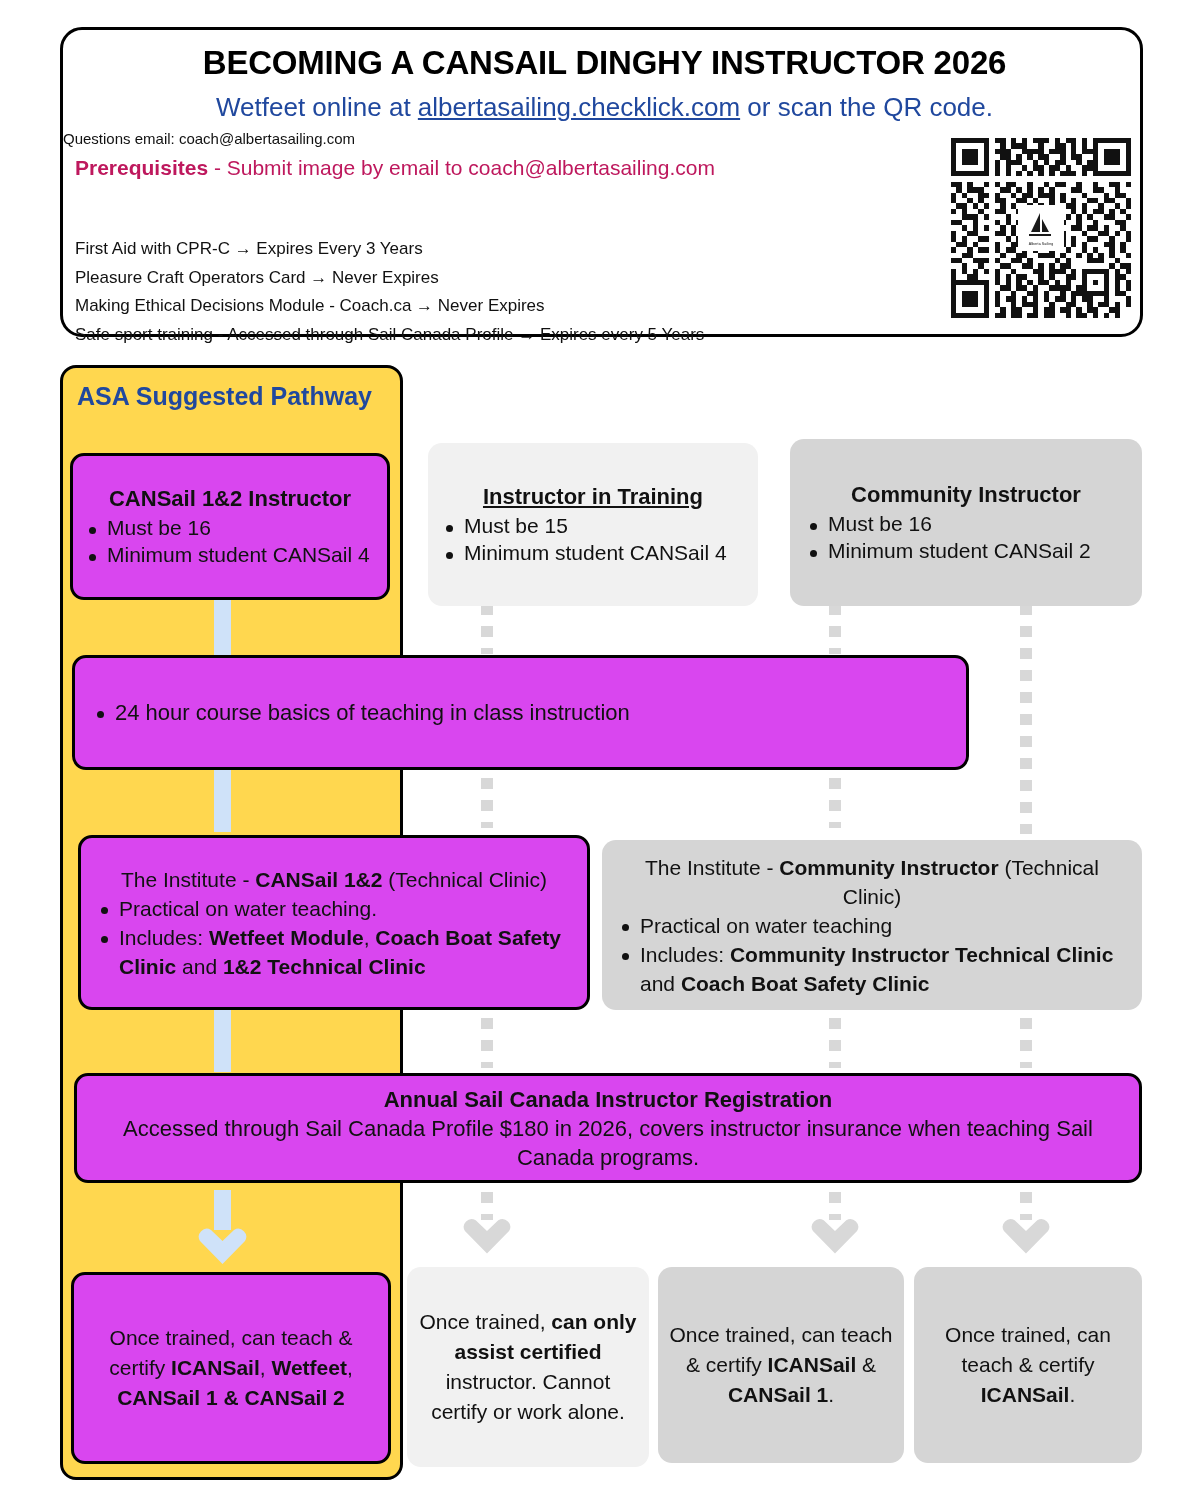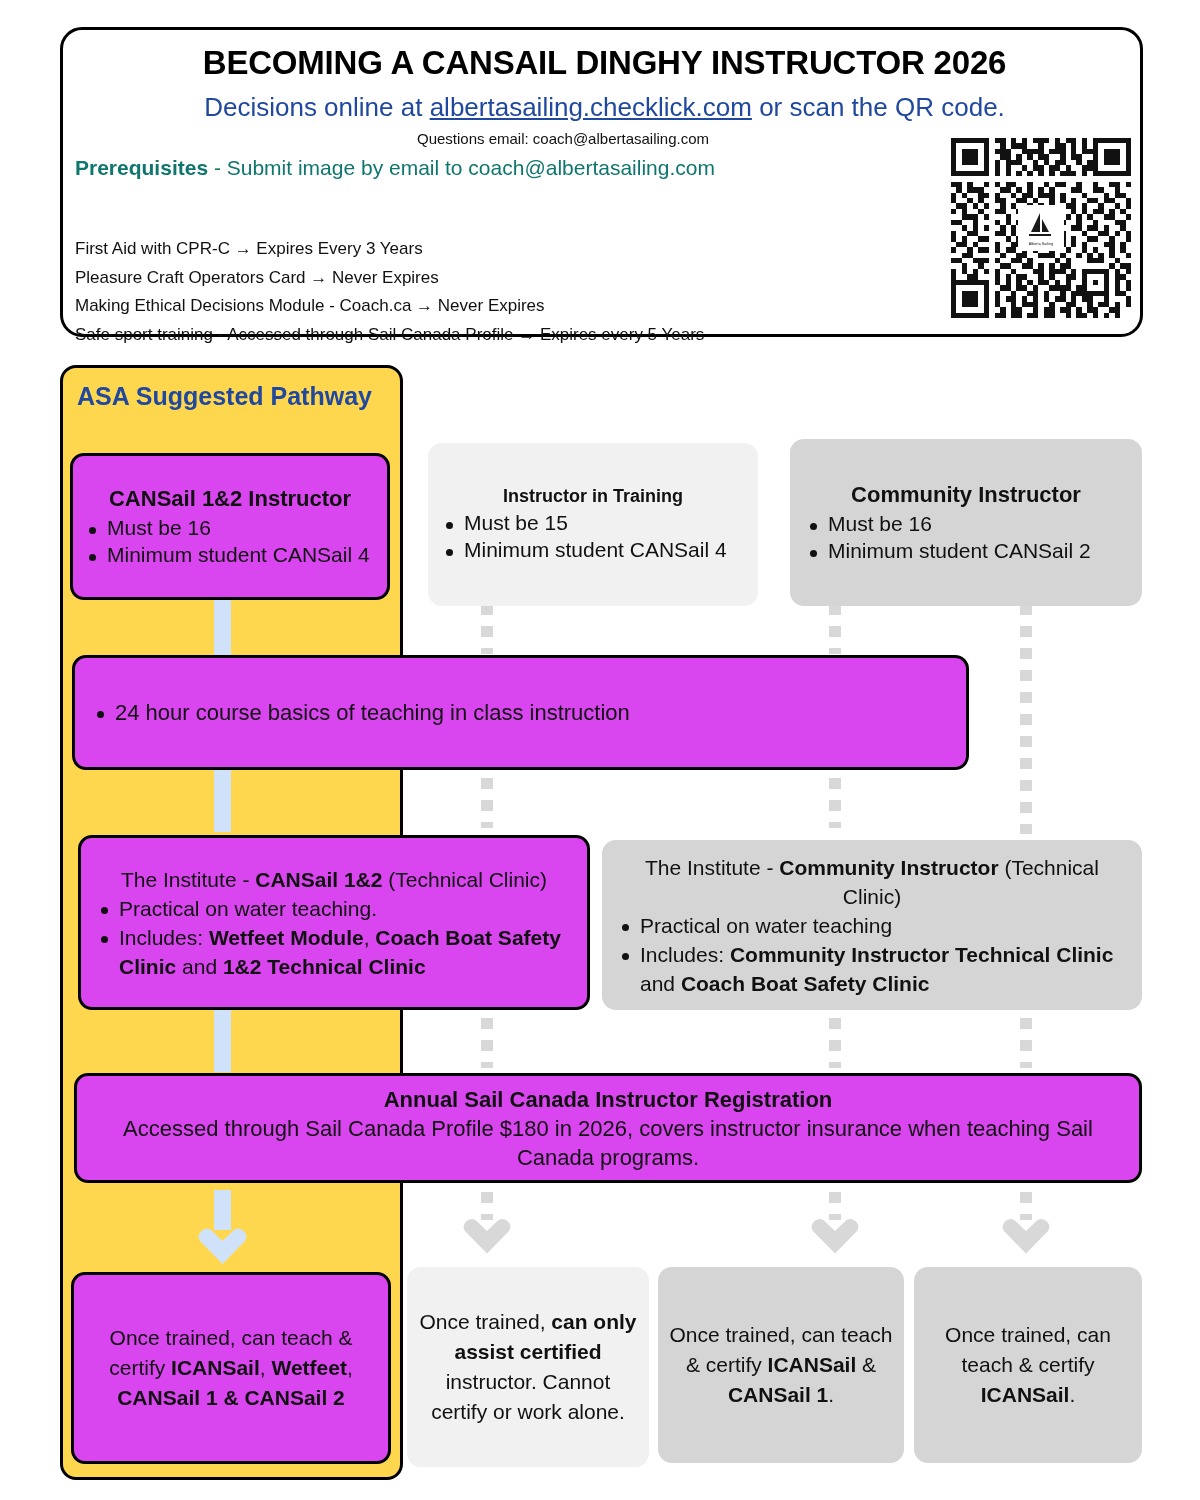--- a/index.html
+++ b/index.html
@@ -18,26 +18,26 @@
   #title{
     position:absolute;left:0;top:14px;width:1083px;text-align:center;
     font-size:33px;font-weight:bold;letter-spacing:-0.2px;color:#000;
   }
   #register-line{
     position:absolute;left:0;top:62px;width:1083px;text-align:center;
     font-size:26px;color:#20489e;
   }
   #register-line .lnk{text-decoration:underline;}
   #questions-line{
-    position:absolute;left:0;top:100px;width:1000px;text-align:center;
+    position:absolute;left:0;top:100px;width:1000px;
     font-size:15px;color:#111;
   }
   #prereq-head{
     position:absolute;left:12px;top:126px;width:900px;
-    font-size:21px;color:#0f766e;
+    font-size:21px;color:#be185d;
   }
   #prereq-head b{font-weight:bold;}
   #prereq-list{
     position:absolute;left:12px;top:165px;width:900px;margin-top:40px;
   }
   #prereq-list .pitem{font-size:17px;line-height:28.5px;color:#111;white-space:nowrap;}
 
   
   #qr-wrap{position:absolute;left:888px;top:108px;width:180px;height:180px;}
   #qr-wrap svg{display:block;}
@@ -87,21 +87,21 @@
   .arrow-solid,.arrow-dot{position:absolute;}
 </style>
 </head>
 <body>
 
 <div class="abs" id="header-card">
 
   <div id="title">BECOMING A CANSAIL DINGHY INSTRUCTOR 2026</div>
 
   <div id="register-line">
-    <span>Decisions online at </span><a class="lnk" href="#" style="color:#20489e;">albertasailing.checklick.com</a><span> or scan the QR code.</span>
+    <span>Wetfeet online at </span><a class="lnk" href="#" style="color:#20489e;">albertasailing.checklick.com</a><span> or scan the QR code.</span>
   </div>
 
   <div id="questions-line">Questions email: coach@albertasailing.com</div>
 
   <div id="prereq-head">
     <b>Prerequisites</b><span> - Submit image by email to coach@albertasailing.com</span>
   </div>
 
   <div id="prereq-list">
     <div class="pitem">First Aid with CPR-C → Expires Every 3 Years</div>
@@ -467,21 +467,21 @@
 
 <div class="abs node blue" style="left:70px;top:453px;width:320px;height:147px;padding:10px 8px;">
   <div class="hd" style="font-size:22px;margin-bottom:2px;">CANSail 1&amp;2 Instructor</div>
   <ul style="font-size:21px;line-height:27px;">
     <li>Must be 16</li>
     <li>Minimum student CANSail 4</li>
   </ul>
 </div>
 
 <div class="abs node grey-l" style="left:428px;top:443px;width:330px;height:163px;padding:10px 10px;">
-  <div class="hd" style="font-size:18px;margin-bottom:2px;">Instructor in Training</div>
+  <div class="hd" style="font-size:22px;margin-bottom:2px;text-decoration:underline;">Instructor in Training</div>
   <ul style="font-size:21px;line-height:27px;">
     <li>Must be 15</li>
     <li>Minimum student CANSail 4</li>
   </ul>
 </div>
 
 <div class="abs node grey-d" style="left:790px;top:439px;width:352px;height:167px;padding:10px 12px;">
   <div class="hd" style="font-size:22px;margin-bottom:2px;">Community Instructor</div>
   <ul style="font-size:21px;line-height:27px;">
     <li>Must be 16</li>

